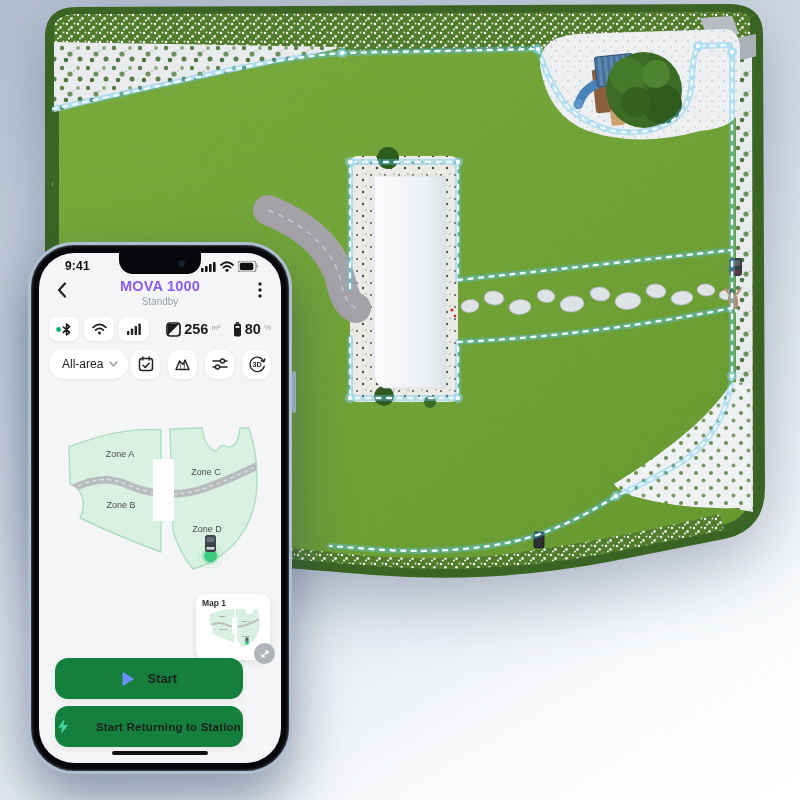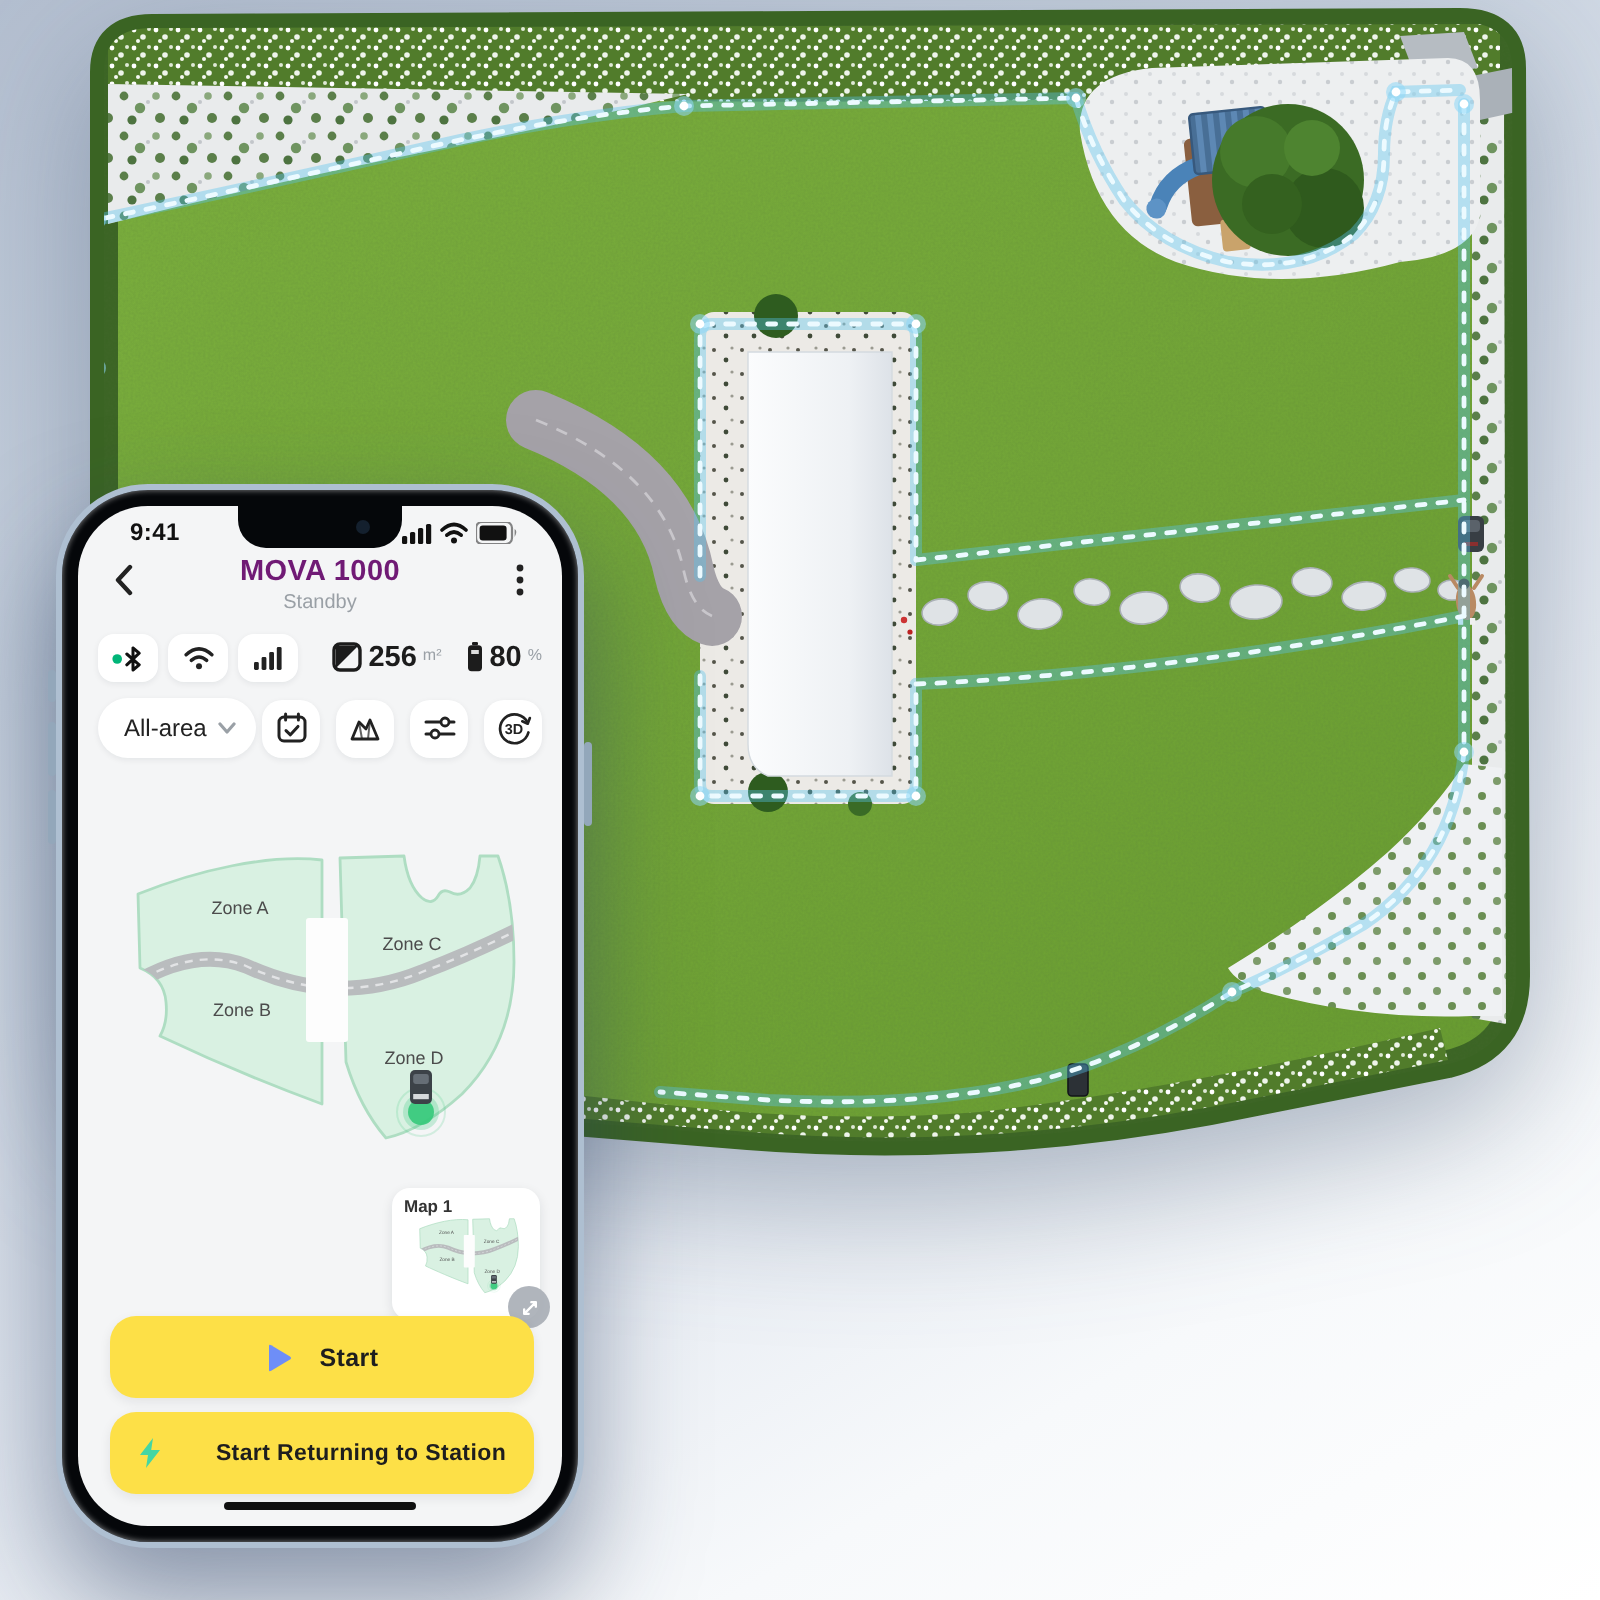--- a/index.html
+++ b/index.html
@@ -23,46 +23,46 @@
   .statusbar{position:absolute;top:4px;left:0;right:0;height:18px;display:flex;
     align-items:center;justify-content:space-between;padding:0 22px 0 26px;z-index:8;}
   .time{font-size:12px;font-weight:bold;color:#111;letter-spacing:.2px;}
   .sicons{display:flex;align-items:center;gap:4px;}
   .navrow{position:absolute;top:24px;left:0;right:0;height:34px;}
   .back{position:absolute;left:12px;top:2px;width:22px;height:22px;display:flex;
     align-items:center;justify-content:center;}
   .kebab{position:absolute;right:12px;top:4px;width:18px;height:18px;display:flex;
     align-items:center;justify-content:center;}
   .titlewrap{text-align:center;padding-top:1px;}
-  .apptitle{font-size:14.5px;font-weight:bold;color:#701a75;letter-spacing:.2px;}
+  .apptitle{font-size:14.5px;font-weight:bold;color:#8b5cf6;letter-spacing:.2px;}
   .appstatus{font-size:10px;color:#9aa0a6;margin-top:2px;}
   .chipsrow{position:absolute;top:63px;left:10px;right:10px;height:26px;display:flex;
     align-items:center;}
   .chip{background:#fff;border-radius:8px;height:24px;min-width:30px;display:flex;
     align-items:center;justify-content:center;margin-right:5px;
     box-shadow:0 1px 3px rgba(20,30,40,.07);padding:0 6px;box-sizing:border-box;}
-  .statgroup{display:flex;align-items:flex-start;margin-left:auto;gap:3px;}
+  .statgroup{display:flex;align-items:flex-end;margin-left:auto;gap:3px;}
   .statval{font-size:14.5px;font-weight:bold;color:#1c1c1c;}
   .statunit{font-size:8px;color:#9aa0a6;align-self:flex-start;margin-top:2px;}
   .toolsrow{position:absolute;top:96px;left:10px;right:10px;height:30px;display:flex;
     align-items:center;}
   .areapill{background:#fff;border-radius:15px;height:30px;padding:0 10px 0 13px;display:flex;
     align-items:center;gap:6px;box-shadow:0 1px 3px rgba(20,30,40,.07);}
   .areapill span{font-size:12px;font-weight:normal;color:#222;}
   .toolbtns{margin-left:auto;display:flex;gap:8px;}
   .toolbtn{width:29px;height:29px;background:#fff;border-radius:10px;display:flex;
     align-items:center;justify-content:center;box-shadow:0 1px 3px rgba(20,30,40,.07);}
   .zonemap{position:absolute;top:170px;left:0;width:244px;height:152px;}
   .mapcard{position:absolute;left:157px;top:341px;width:74px;height:66px;background:#fff;
     border-radius:9px;box-shadow:0 2px 6px rgba(20,30,40,.10);padding:4px 0 0 6px;
     box-sizing:border-box;}
   .mapcard .lbl{font-size:8.5px;font-weight:bold;color:#333;}
   .expandbtn{position:absolute;right:-5px;bottom:-4px;width:21px;height:21px;border-radius:50%;
     background:rgba(165,171,179,.88);display:flex;align-items:center;justify-content:center;}
-  .bigbtn{position:absolute;left:16px;width:212px;height:41px;background:#fde047;border-radius:13px;
+  .bigbtn{position:absolute;left:16px;width:188px;height:41px;background:#15803d;border-radius:13px;
     display:flex;align-items:center;justify-content:center;gap:14px;
     box-shadow:0 2px 6px rgba(20,30,40,.08);}
   .bigbtn span{font-size:12.5px;font-weight:bold;color:#1e1e1e;letter-spacing:.2px;}
   .startbtn{top:405px;}
   .returnbtn{top:453px;gap:27px;}
   .returnbtn span{font-size:11.5px;}
   .homebar{position:absolute;left:50%;bottom:8px;transform:translateX(-50%);width:96px;height:4px;
     border-radius:2px;background:#101010;}
 </style>
 </head>

